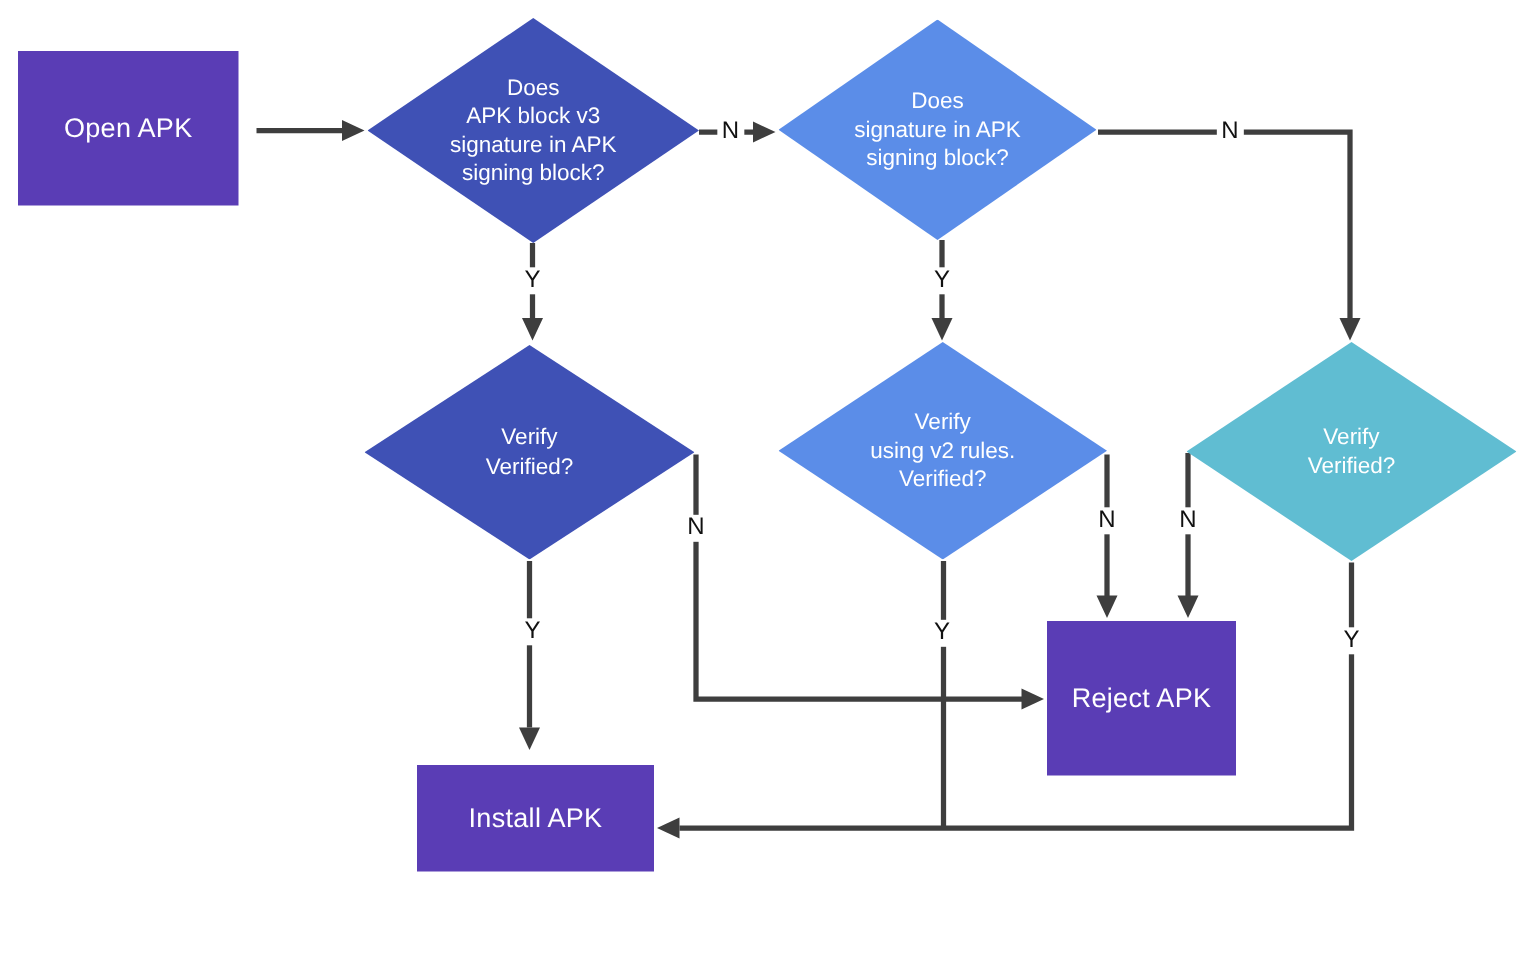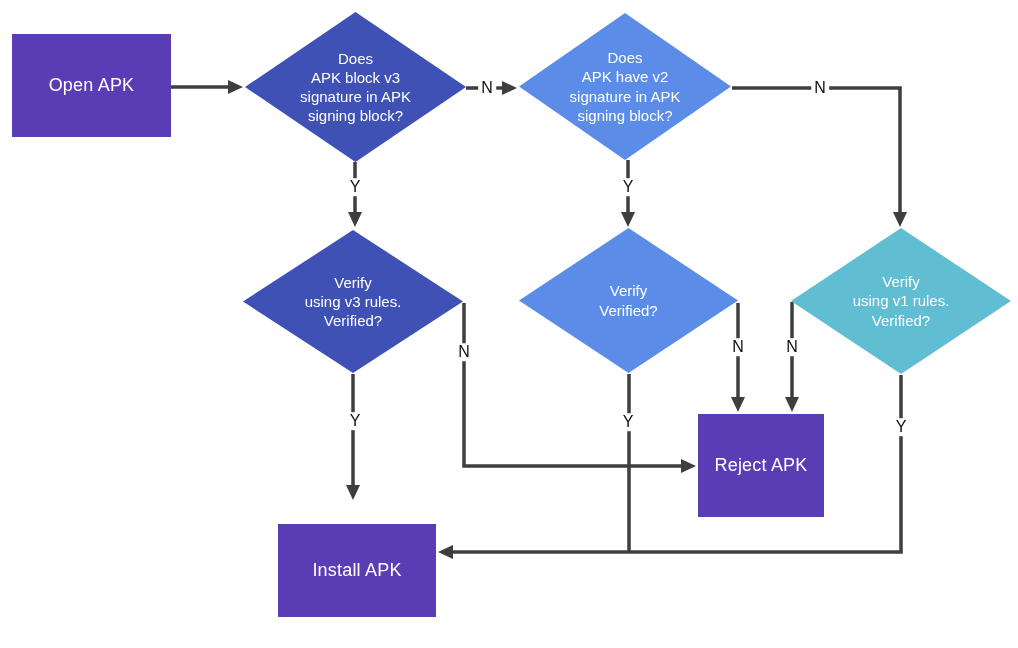--- a/index.html
+++ b/index.html
@@ -92,69 +92,67 @@
 
     <path class="connector" d="M 792 302 L 792 398"></path>
     <polygon class="arrowhead" points="792,412 785,397 799,397"></polygon>
 
     <path class="connector" d="M 901 375 L 901 552 L 453 552"></path>
     <polygon class="arrowhead" points="438,552 453,545 453,559"></polygon>
 
     <path class="connector" d="M 629 374 L 629 552"></path>
   </svg>
 
-  <div class="node rect-node rect-purple" style="left:12px; top:34px; width:159px; height:103px;">
+  <div class="node rect-node rect-purple" style="left:12px; top:34px; width:147px; height:103px;">
     <span>Open APK</span>
   </div>
 
   <div class="node rect-node rect-purple" style="left:698px; top:414px; width:126px; height:103px;">
     <span>Reject APK</span>
   </div>
 
-  <div class="node rect-node rect-purple" style="left:278px; top:524px; width:158px; height:93px;">
+  <div class="node rect-node rect-purple" style="left:278px; top:510px; width:158px; height:71px;">
     <span>Install APK</span>
   </div>
 
   <div class="node diamond diamond-indigo" style="left:245px; top:12px; width:221px; height:150px;">
     <div class="diamond-text">
       <div>Does</div>
       <div>APK block v3</div>
       <div>signature in APK</div>
       <div>signing block?</div>
     </div>
   </div>
 
   <div class="node diamond diamond-blue" style="left:519px; top:13px; width:212px; height:147px;">
     <div class="diamond-text">
       <div>Does</div>
-      <div>APK have v2</div>
       <div>signature in APK</div>
       <div>signing block?</div>
     </div>
   </div>
 
   <div class="node diamond diamond-indigo" style="left:243px; top:230px; width:220px; height:143px;">
     <div class="diamond-text">
       <div>Verify</div>
-      <div>using v3 rules.</div>
       <div>Verified?</div>
     </div>
   </div>
 
   <div class="node diamond diamond-blue" style="left:519px; top:228px; width:219px; height:145px;">
     <div class="diamond-text">
       <div>Verify</div>
+      <div>using v2 rules.</div>
       <div>Verified?</div>
     </div>
   </div>
 
   <div class="node diamond diamond-teal" style="left:791px; top:228px; width:220px; height:146px;">
     <div class="diamond-text">
       <div>Verify</div>
-      <div>using v1 rules.</div>
       <div>Verified?</div>
     </div>
   </div>
 
   <div class="edge-label" style="left:487px; top:88px;">N</div>
   <div class="edge-label" style="left:820px; top:88px;">N</div>
   <div class="edge-label" style="left:355px; top:187px;">Y</div>
   <div class="edge-label" style="left:628px; top:187px;">Y</div>
   <div class="edge-label" style="left:464px; top:352px;">N</div>
   <div class="edge-label" style="left:355px; top:421px;">Y</div>

